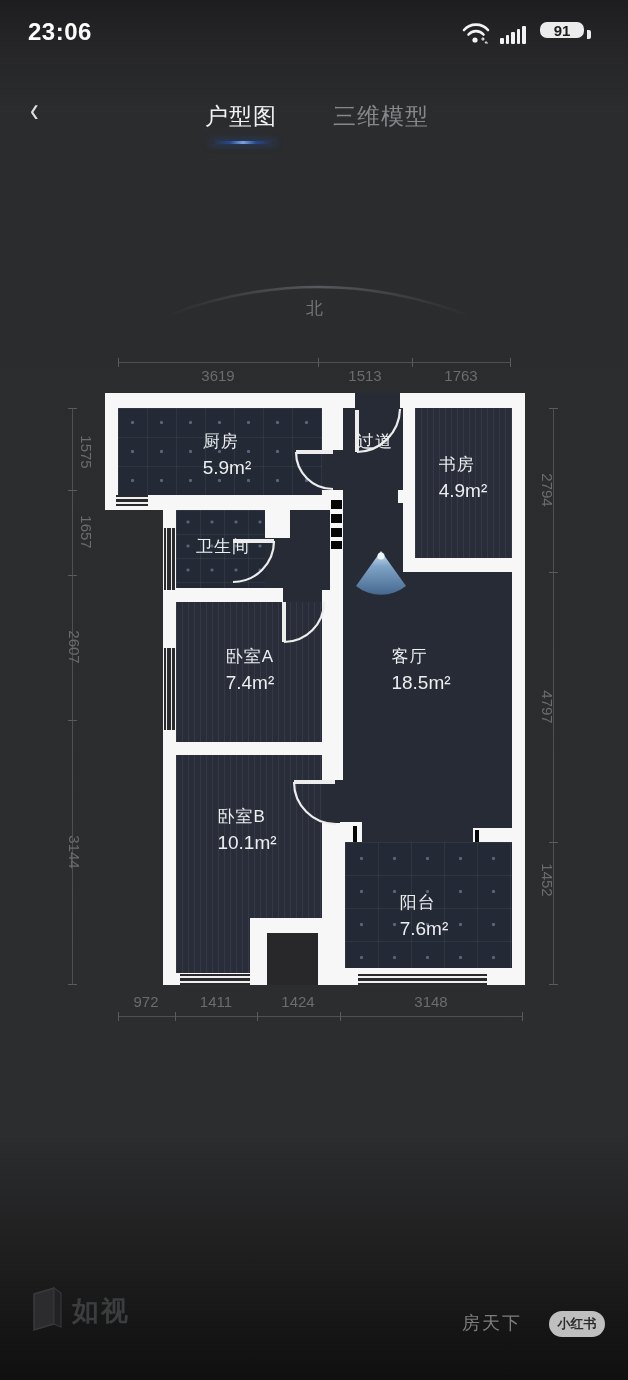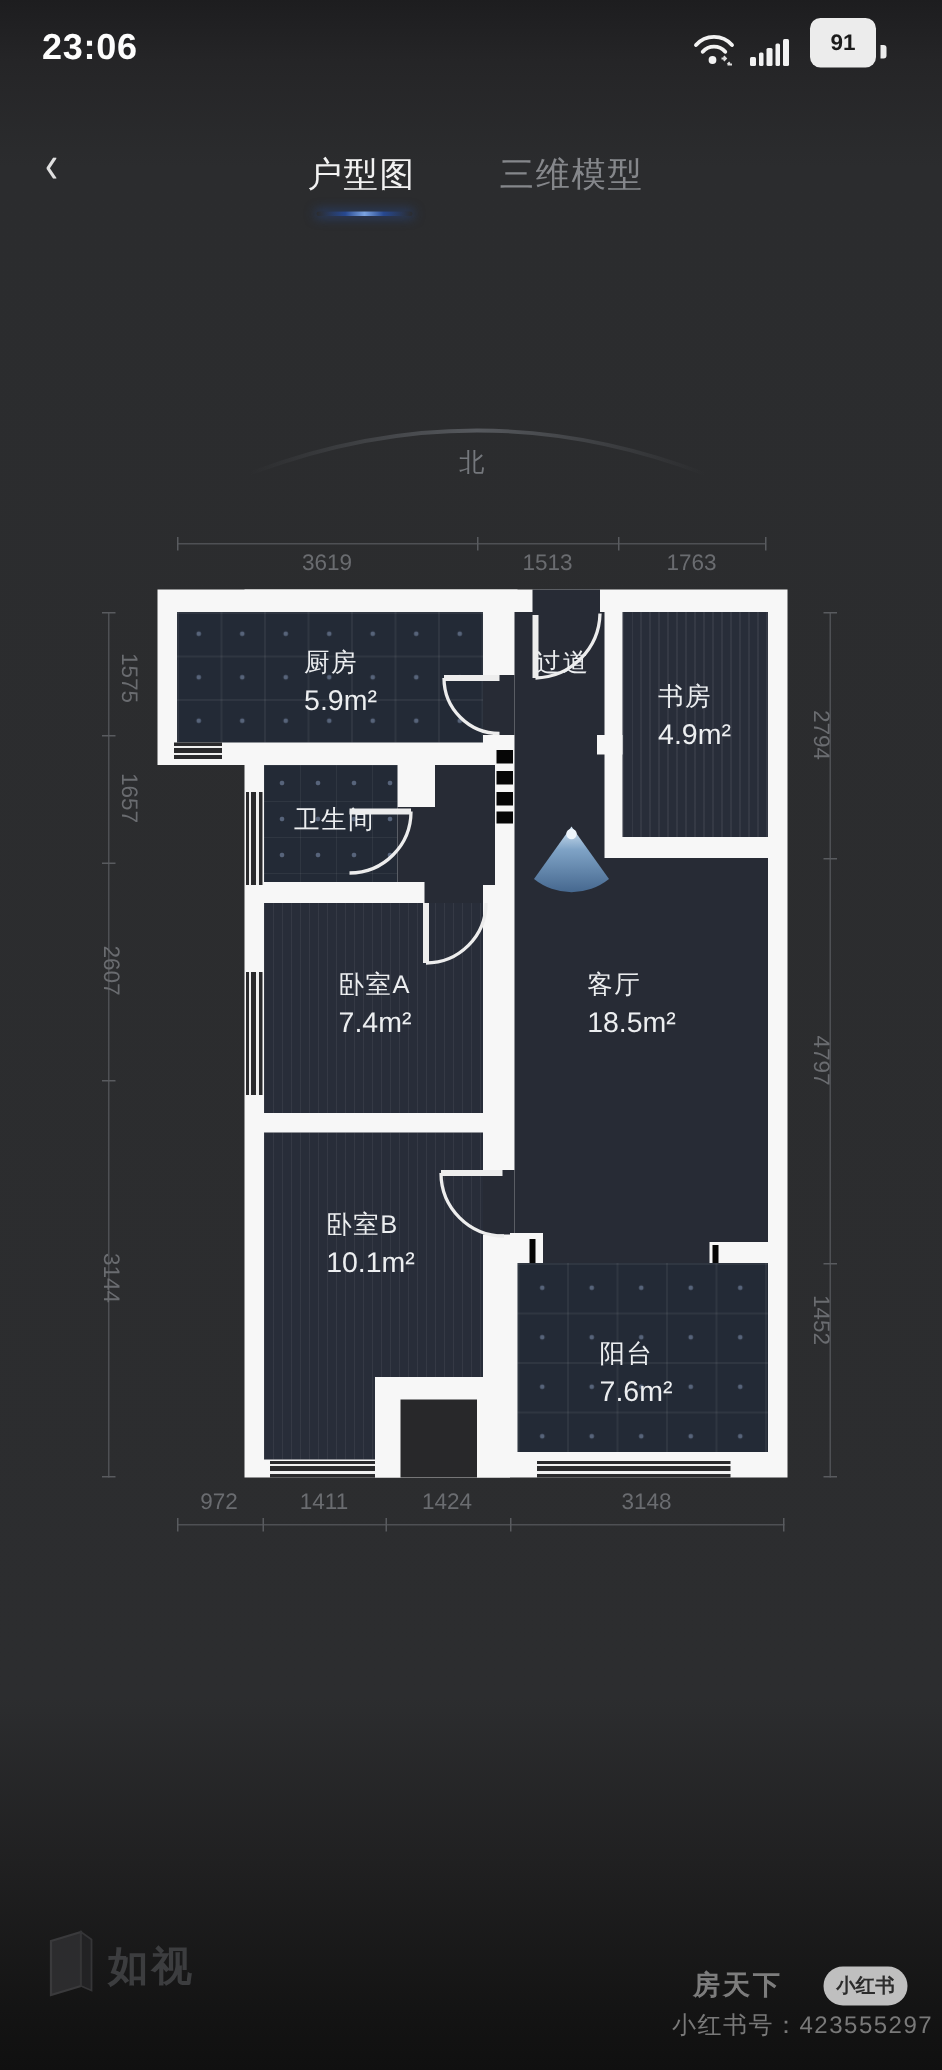--- a/index.html
+++ b/index.html
@@ -5,21 +5,21 @@
   html,body{margin:0;padding:0;background:#000;}
   .screen{
     position:relative;width:628px;height:1380px;overflow:hidden;
     font-family:"Liberation Sans","DejaVu Sans",sans-serif;
     background:linear-gradient(180deg,#1d1d1f 0%,#252527 3%,#2b2c2e 8%,#2c2d2f 82%,#202021 90%,#141414 97%,#101010 100%);
     color:#e8e8e8;
   }
   .abs{position:absolute;}
   
   .time{left:28px;top:18px;font-size:24px;font-weight:bold;color:#fdfdfd;letter-spacing:.5px;}
-  .batt{left:540px;top:12px;width:44px;height:33px;background:#ececec;border-radius:7px;
+  .batt{left:540px;top:22px;width:44px;height:16px;background:#ececec;border-radius:7px;
         display:flex;align-items:center;justify-content:center;font-size:15px;font-weight:bold;color:#1b1b1b;}
   .batt-nub{left:587px;top:30px;width:4px;height:9px;background:#ececec;border-radius:0 2px 2px 0;}
   .sig{left:500px;top:26px;width:32px;height:18px;display:flex;align-items:flex-end;gap:2px;}
   .sig i{display:block;width:3.5px;background:#f2f2f2;border-radius:1px;}
   
   .back{left:30px;top:96px;font-size:26px;color:#e0e0e0;line-height:1;transform:scaleY(1.35);}
   .tab{top:101px;font-size:23px;letter-spacing:1px;}
   .tab.active{color:#f2f2f2;}
   .tab.inactive{color:#85878b;}
   .tab-underline{left:211px;top:141px;width:64px;height:3px;border-radius:2px;
@@ -47,21 +47,21 @@
   .rlabel .nm{font-size:17px;letter-spacing:1px;}
   .rlabel .ar{font-size:19px;margin-top:4px;}
   
   .dline{background:#4e5054;}
   .tick{background:#595b5f;}
   .dim{color:#6a6c70;font-size:15px;white-space:nowrap;transform:translateX(-50%);}
   .dim-v{color:#6a6c70;font-size:15px;white-space:nowrap;transform:translate(-50%,-50%) rotate(90deg);}
   
   .brand{left:72px;top:1293px;font-size:27px;color:#3c3d3f;font-weight:600;letter-spacing:2px;}
   .note{left:116px;top:1299px;font-size:15px;color:#46413c;letter-spacing:1.2px;}
-  .wm-cn{left:462px;top:1311px;font-size:18px;font-weight:bold;color:#8f8f8f;opacity:.85;letter-spacing:2px;text-align:right;}
+  .wm-cn{left:462px;top:1311px;font-size:18px;font-weight:normal;color:#8f8f8f;opacity:.85;letter-spacing:2px;text-align:right;}
   .wm-en{left:440px;top:1320px;font-size:40px;font-weight:bold;color:#969696;opacity:.85;letter-spacing:0px;}
   .wm-badge{left:549px;top:1311px;width:56px;height:26px;background:#d2d2d2;border-radius:13px;
     display:flex;align-items:center;justify-content:center;font-size:13px;font-weight:bold;color:#2e2e2e;opacity:.9;}
   .wm-acc{left:448px;top:1340px;font-size:16px;color:#9b9b9b;opacity:.75;letter-spacing:1px;}
 </style>
 </head>
 <body>
 
 <div class="screen">
 
@@ -238,15 +238,14 @@
   </div>
 
   <svg class="abs" style="left:28px;top:1286px" width="38" height="46" viewBox="0 0 38 46">
     <polygon points="6,8 26,2 26,38 6,44" fill="#2c2c2e" stroke="#3a3a3c" stroke-width="1.5"></polygon>
     <polygon points="26,2 33,7 33,41 26,38" fill="#222224" stroke="#353537" stroke-width="1.2"></polygon>
   </svg>
   <div class="abs brand">如视</div>
 
   <div class="abs wm-cn">房天下</div>
   <div class="abs wm-badge">小红书</div>
-  <div class="abs wm-acc">小红书号：423555297</div>
 
 </div>
 
 </body></html>

